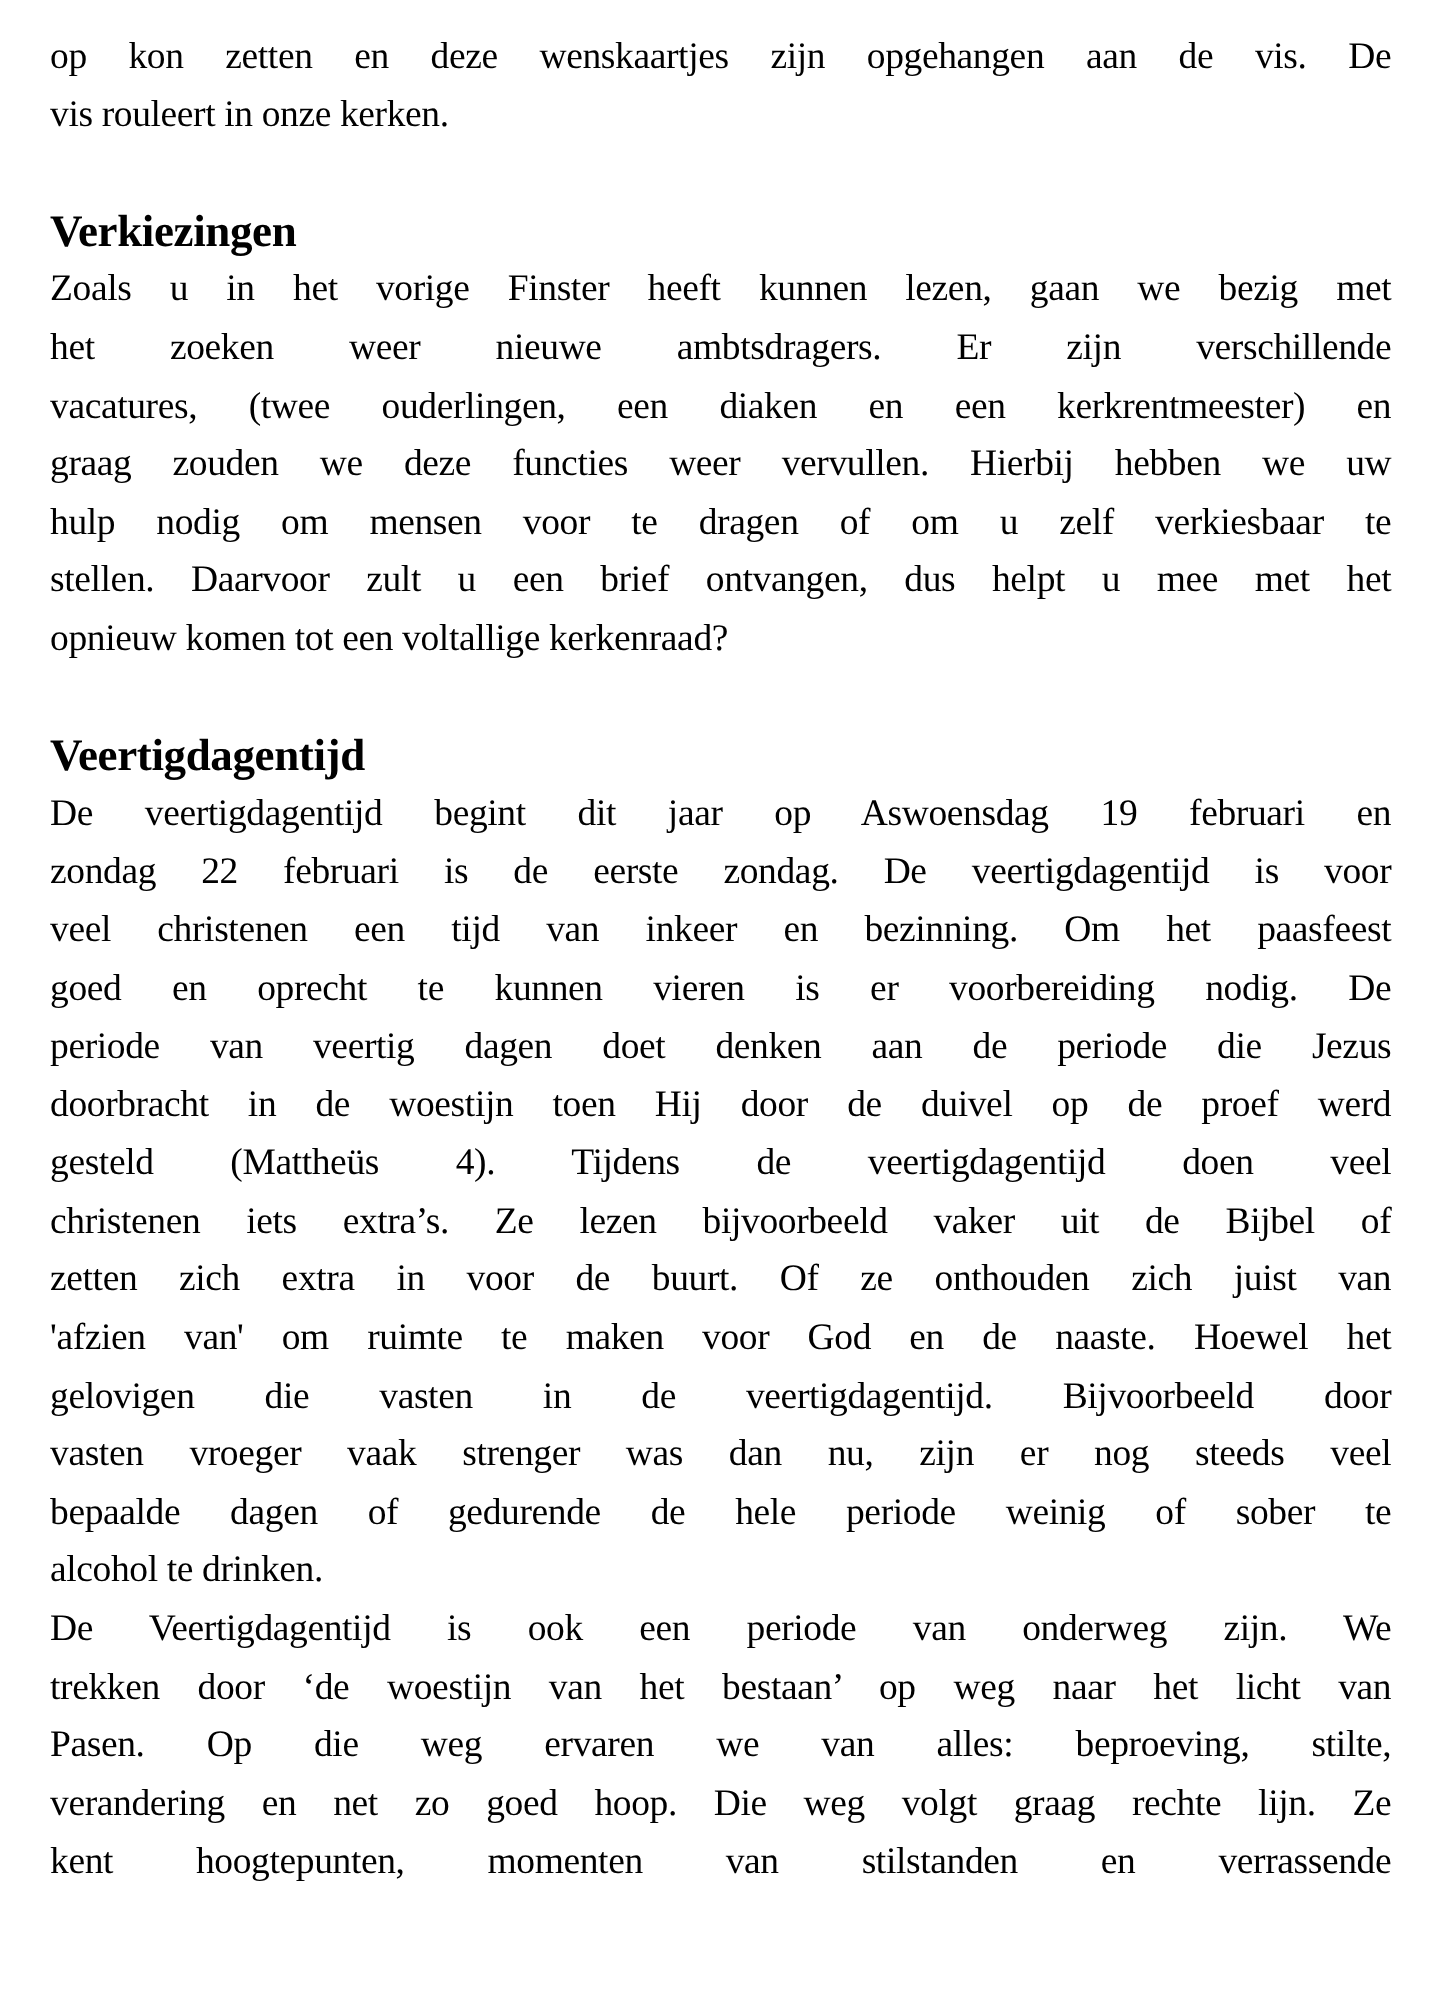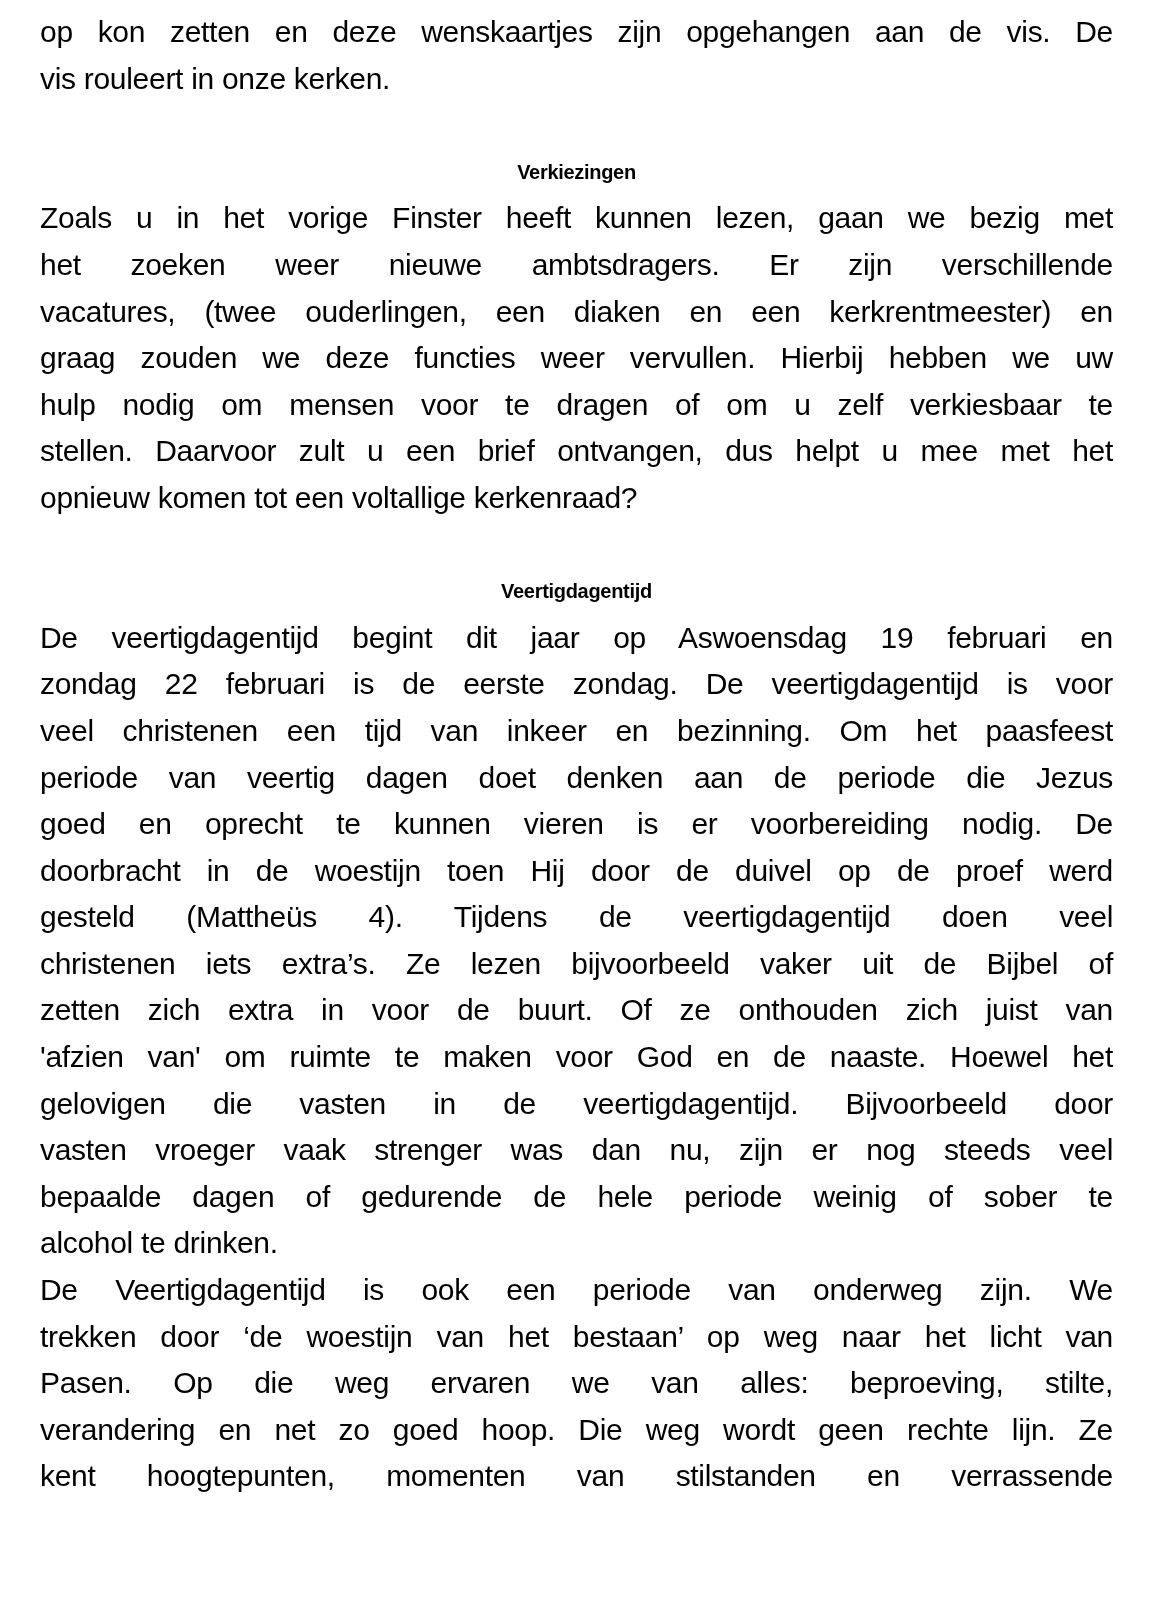--- a/index.html
+++ b/index.html
@@ -8,42 +8,42 @@
   }
   body {
     width: 1160px;
     height: 1604px;
     background: #ffffff;
     color: #000000;
     font-family: "Liberation Sans", sans-serif;
     overflow: hidden;
   }
   .doc {
-    padding: 9px 47px 0 40px;
+    padding: 22px 47px 0 40px;
+    font-family: Liberation Serif, serif;
   }
   .paragraph {
     margin: 0;
   }
   .line {
     font-size: 30px;
     line-height: 46.6px;
     letter-spacing: -0.3px;
     text-align: justify;
     text-align-last: justify;
     white-space: normal;
   }
   .line-last {
     text-align-last: left;
   }
   .heading {
-    font-size: 20px;
+    font-size: 36px;
     line-height: 46.6px;
     font-weight: 700;
     letter-spacing: -0.3px;
-    text-align: center;
   }
   .spacer {
     height: 46.6px;
   }
 </style>
 </head>
 <body>
 
 <div class="doc">
   <div>
@@ -61,33 +61,33 @@
         <div class="line">hulp nodig om mensen voor te dragen of om u zelf verkiesbaar te</div>
         <div class="line">stellen. Daarvoor zult u een brief ontvangen, dus helpt u mee met het</div>
         <div class="line line-last">opnieuw komen tot een voltallige kerkenraad?</div>
       </div>
       <div class="spacer"></div>
       <div class="heading">Veertigdagentijd</div>
       <div class="paragraph">
         <div class="line">De veertigdagentijd begint dit jaar op Aswoensdag 19 februari en</div>
         <div class="line">zondag 22 februari is de eerste zondag. De veertigdagentijd is voor</div>
         <div class="line">veel christenen een tijd van inkeer en bezinning. Om het paasfeest</div>
+        <div class="line">goed en oprecht te kunnen vieren is er voorbereiding nodig. De</div>
         <div class="line">periode van veertig dagen doet denken aan de periode die Jezus</div>
-        <div class="line">goed en oprecht te kunnen vieren is er voorbereiding nodig. De</div>
         <div class="line">doorbracht in de woestijn toen Hij door de duivel op de proef werd</div>
         <div class="line">gesteld (Mattheüs 4). Tijdens de veertigdagentijd doen veel</div>
         <div class="line">christenen iets extra’s. Ze lezen bijvoorbeeld vaker uit de Bijbel of</div>
         <div class="line">zetten zich extra in voor de buurt. Of ze onthouden zich juist van</div>
         <div class="line">'afzien van' om ruimte te maken voor God en de naaste. Hoewel het</div>
         <div class="line">gelovigen die vasten in de veertigdagentijd. Bijvoorbeeld door</div>
         <div class="line">vasten vroeger vaak strenger was dan nu, zijn er nog steeds veel</div>
         <div class="line">bepaalde dagen of gedurende de hele periode weinig of sober te</div>
         <div class="line line-last">alcohol te drinken.</div>
       </div>
       <div class="paragraph">
         <div class="line">De Veertigdagentijd is ook een periode van onderweg zijn. We</div>
         <div class="line">trekken door ‘de woestijn van het bestaan’ op weg naar het licht van</div>
         <div class="line">Pasen. Op die weg ervaren we van alles: beproeving, stilte,</div>
-        <div class="line">verandering en net zo goed hoop. Die weg wordt geen rechte lijn. Ze</div>
+        <div class="line">verandering en net zo goed hoop. Die weg volgt graag rechte lijn. Ze</div>
         <div class="line">kent hoogtepunten, momenten van stilstanden en verrassende</div>
       </div>
     </div>
 </div>
 
 </body></html>

